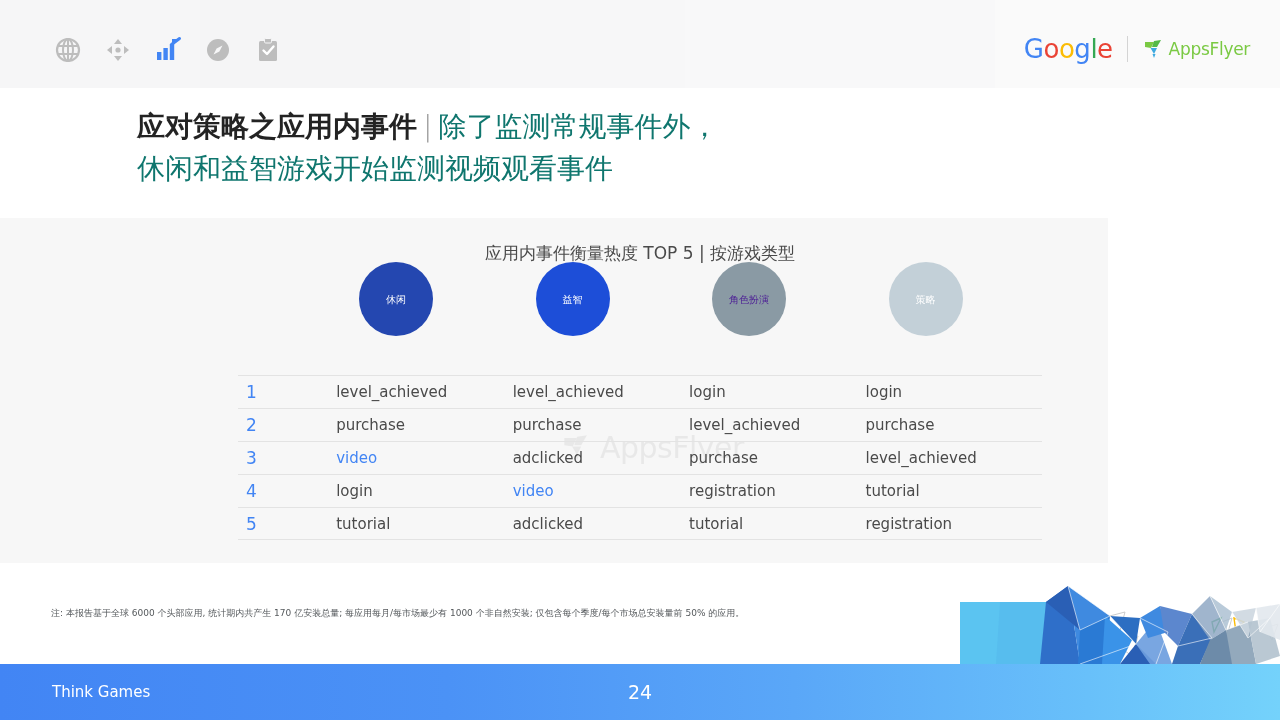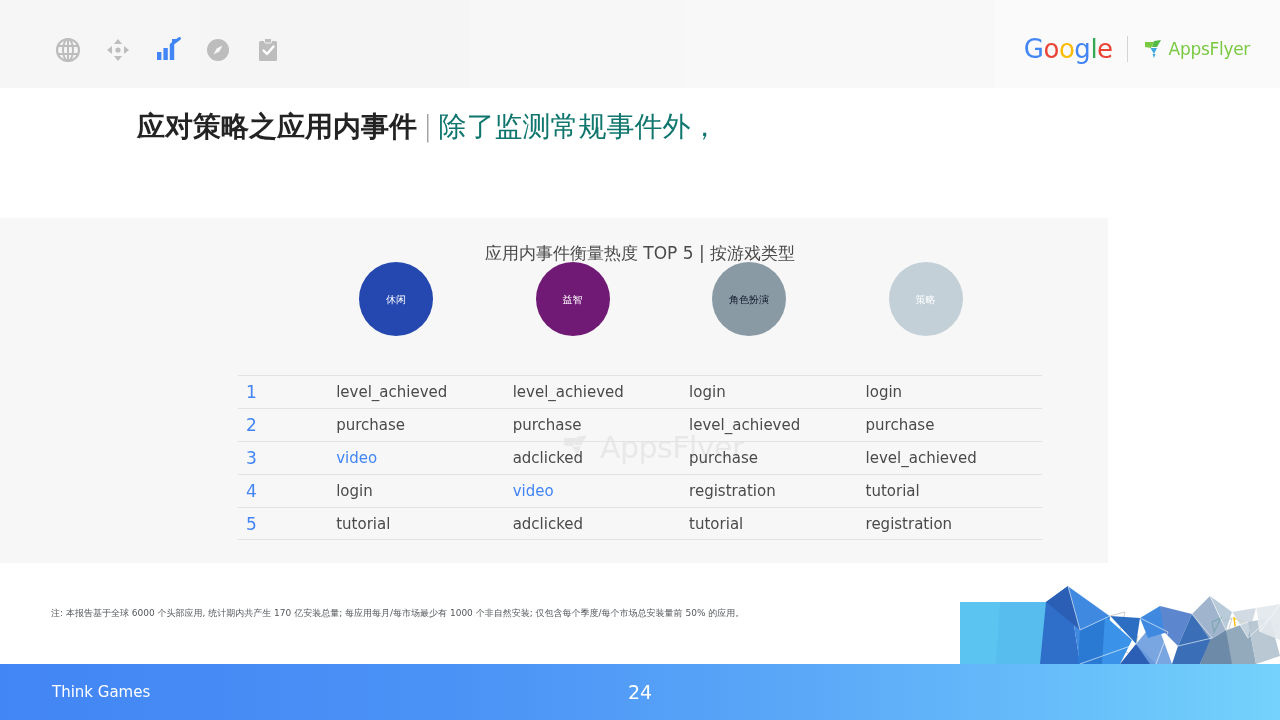--- a/index.html
+++ b/index.html
@@ -219,39 +219,40 @@
           <path d="M8.5 11 L15 11 L12 17 Z" fill="#3da9e0"></path>
           <path d="M10.5 17 L13.5 17 L12 21 Z" fill="#3da9e0"></path>
         </svg>
         <span class="af-text">AppsFlyer</span>
       </div>
     </div>
   </div>
 
   <div class="title-area">
     <div class="title-line"><span class="title-strong">应对策略之应用内事件</span><span class="title-sep">|</span><span class="title-rest">除了监测常规事件外，</span></div>
+    <div class="title-line title-rest">休闲和益智游戏开始监测视频观看事件</div>
   </div>
 
   <div class="panel">
     <div class="panel-title">应用内事件衡量热度 TOP 5 | 按游戏类型</div>
 
     <div class="circles">
       <div class="circle-cell c0"></div>
       <div class="circle-cell">
         <div class="circle" style="background: rgb(36, 71, 176); color: rgb(255, 255, 255);">
             <span>休闲</span>
           </div>
       </div>
       <div class="circle-cell">
-        <div class="circle" style="background: #701a75; color: rgb(255, 255, 255);">
+        <div class="circle" style="background: #1d4ed8; color: rgb(255, 255, 255);">
             <span>益智</span>
           </div>
       </div>
       <div class="circle-cell">
-        <div class="circle" style="background: rgb(138, 154, 164); color: #0f172a;">
+        <div class="circle" style="background: rgb(138, 154, 164); color: #4c1d95;">
             <span>角色</span>
             <br>
             <span>扮演</span>
           </div>
       </div>
       <div class="circle-cell">
         <div class="circle" style="background: rgb(195, 208, 216); color: rgb(255, 255, 255);">
             <span>策略</span>
           </div>
       </div>

